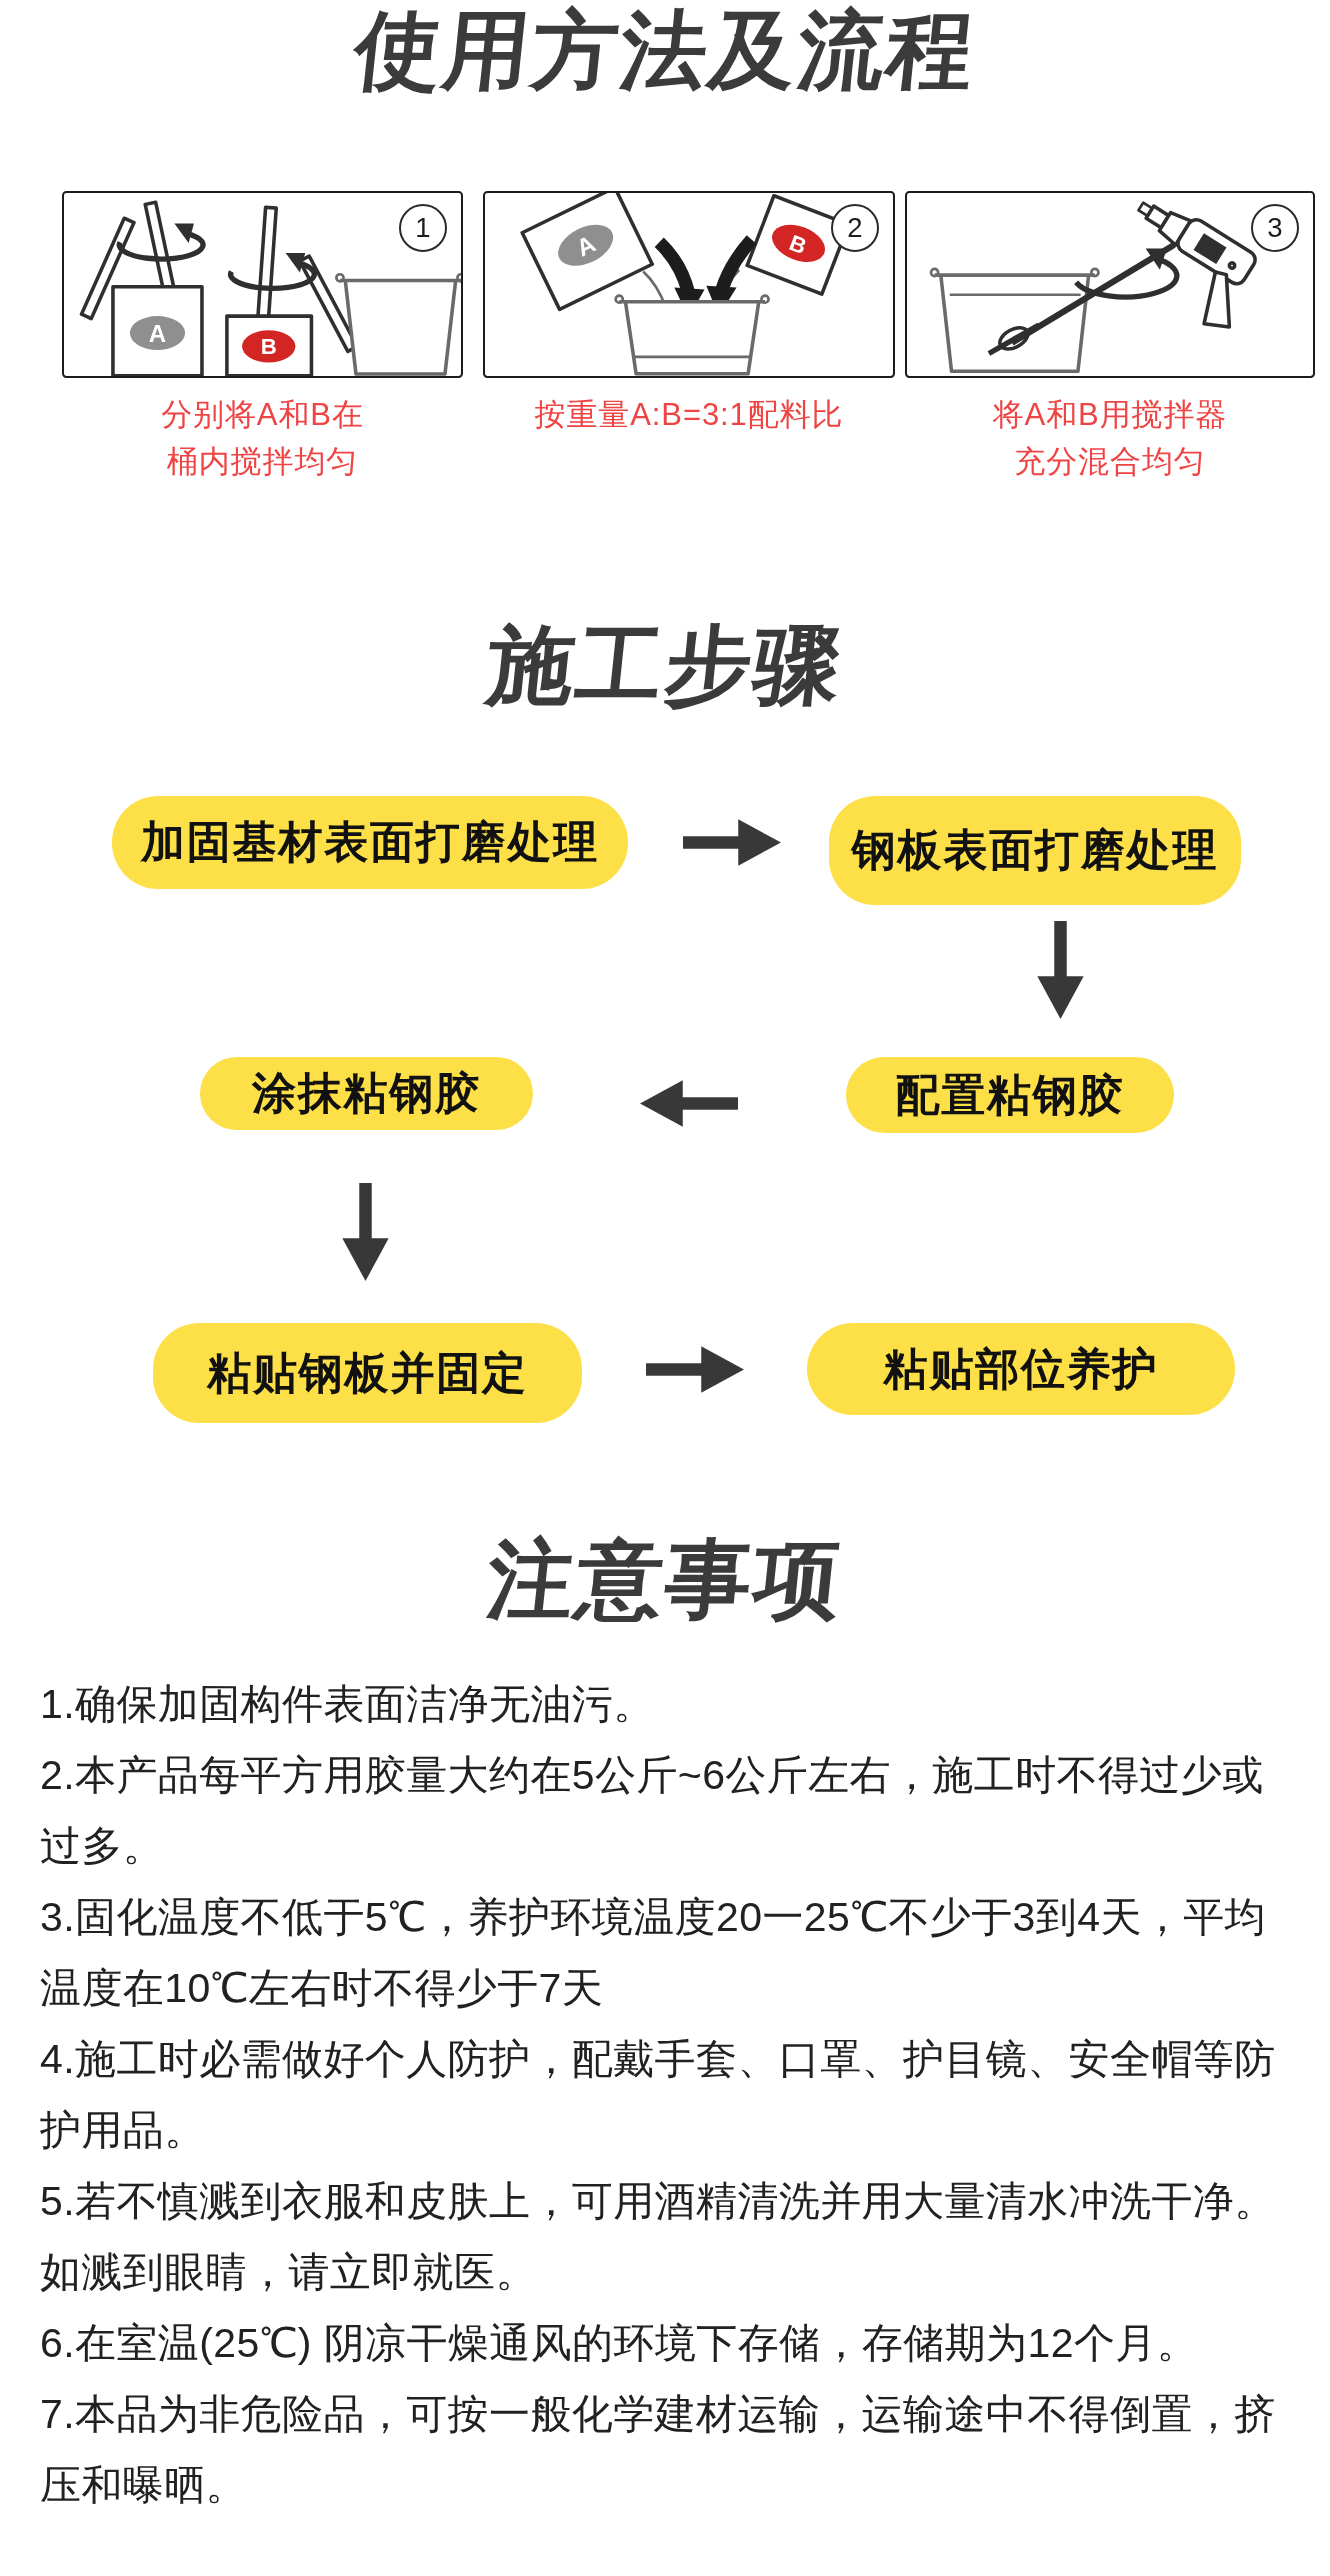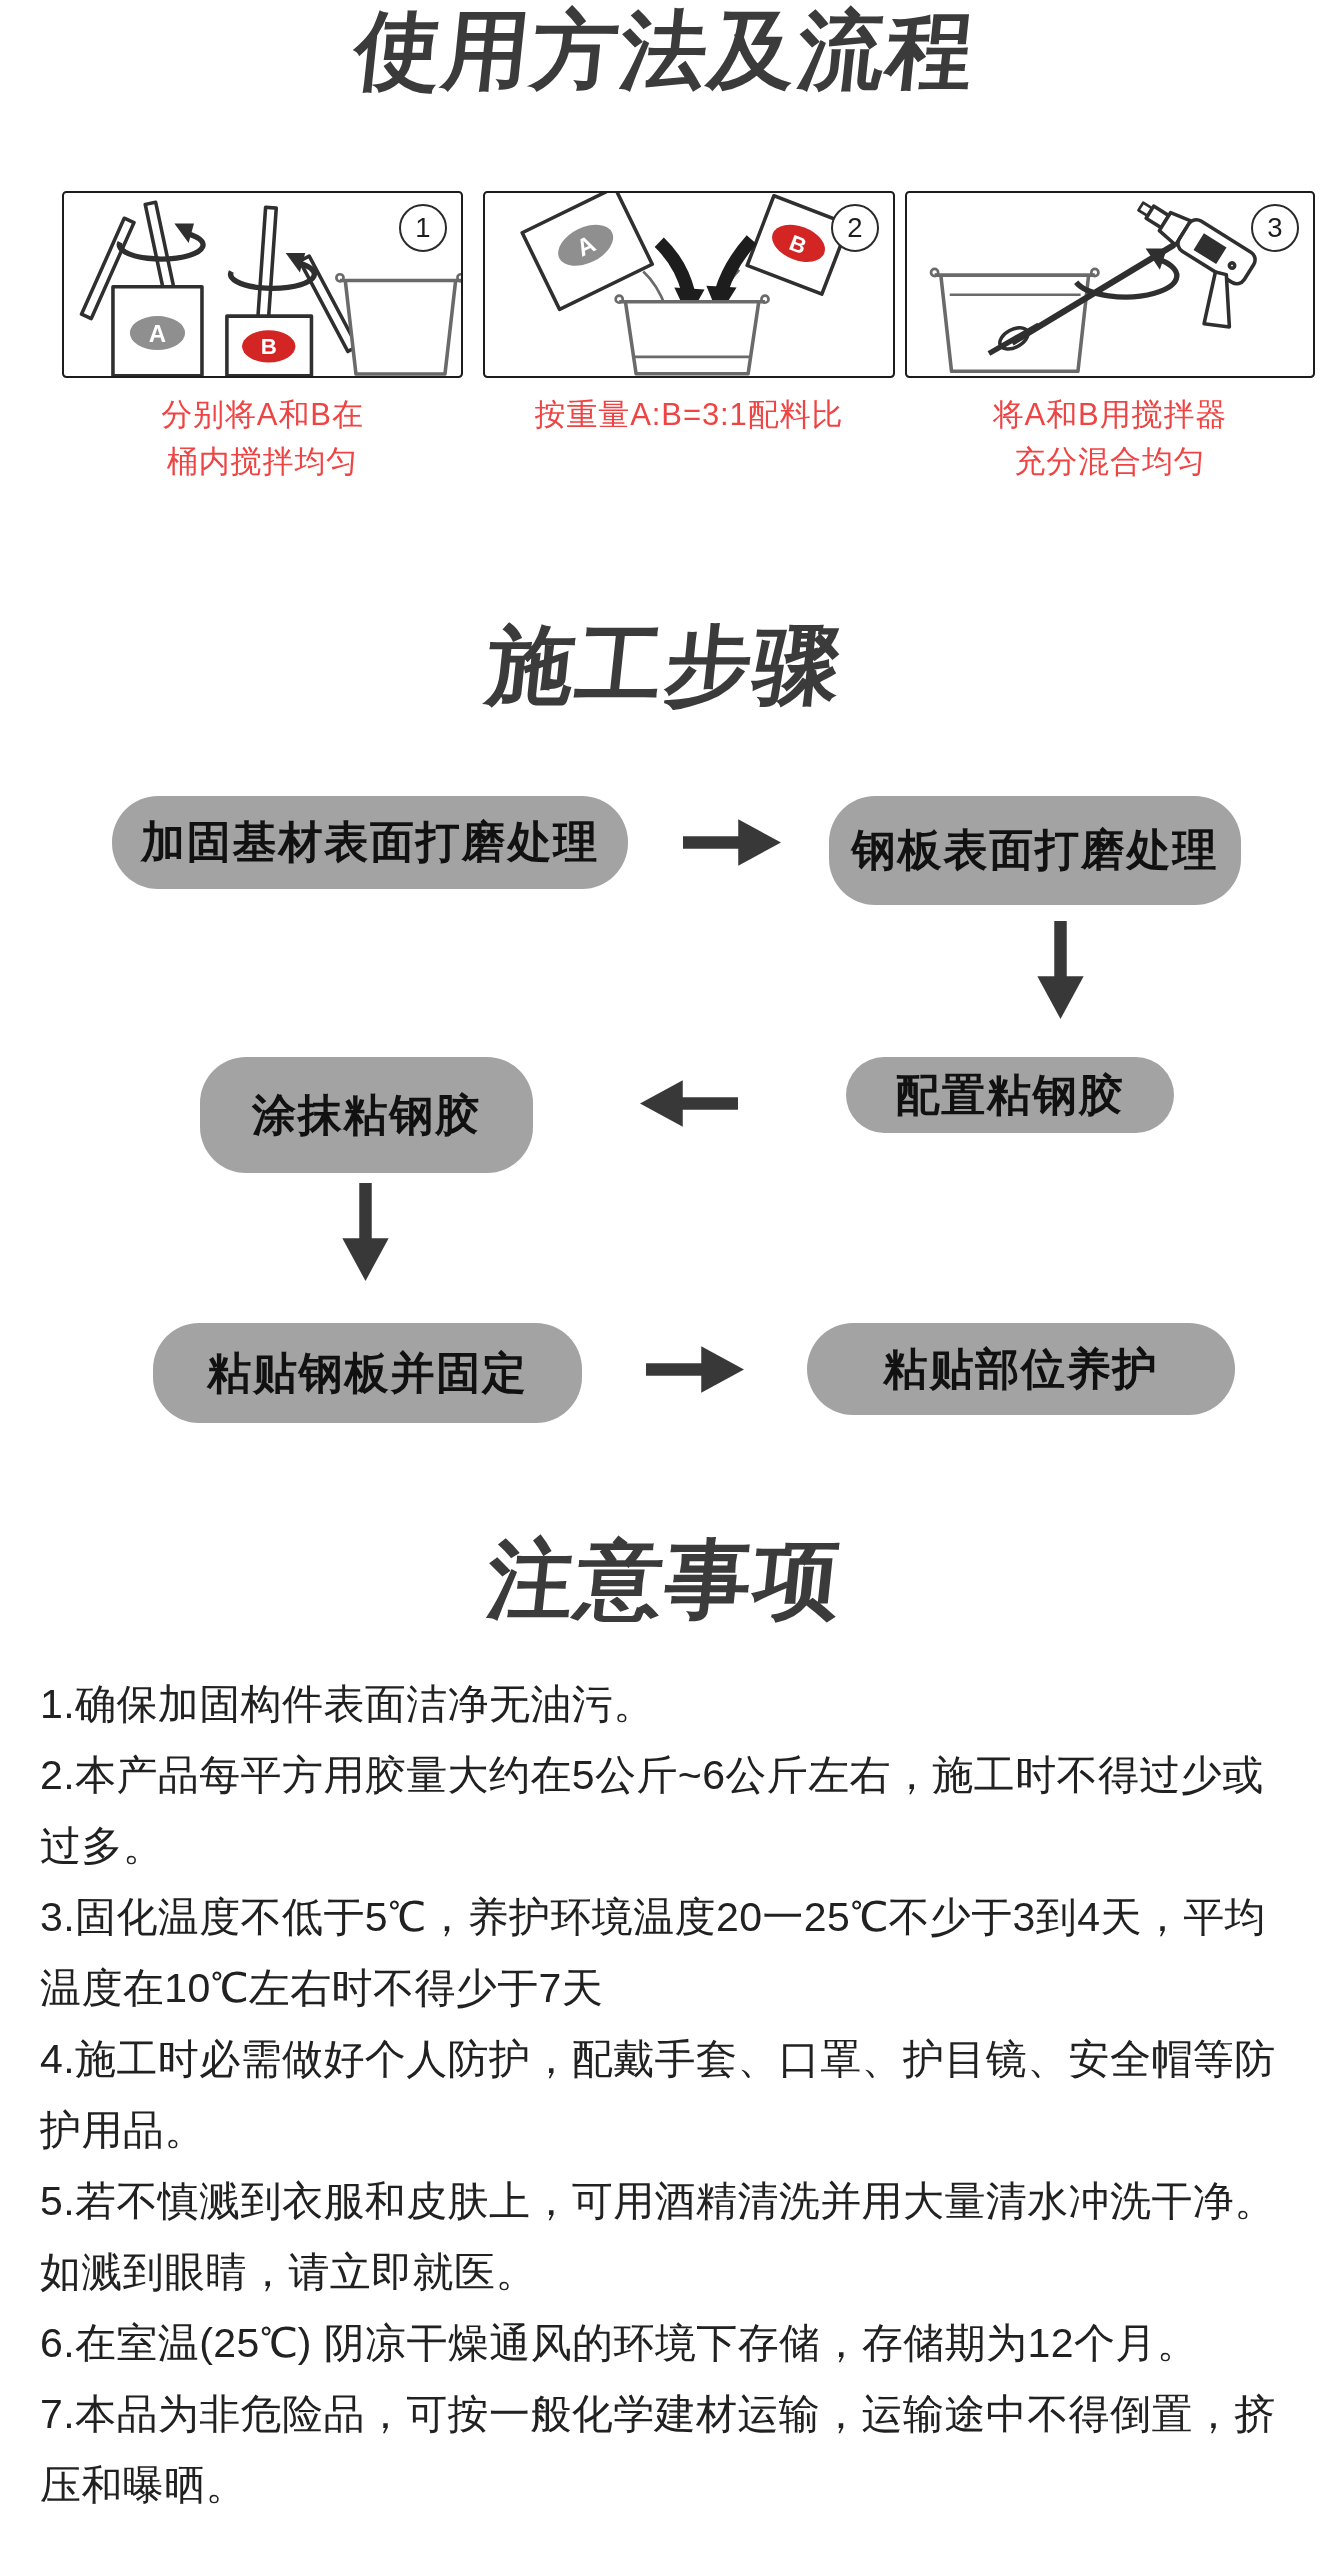--- a/index.html
+++ b/index.html
@@ -30,21 +30,21 @@
     display:flex; align-items:center; justify-content:center;
     font-size:27.5px; color:#1d1d1d; background:#fff; z-index:2;
   }
   .step-caption {
     position:absolute; top:391px; text-align:center; color:#ef4444;
     font-size:31px; line-height:47px; letter-spacing:0.9px;
   }
 
   
   .pill {
-    position:absolute; background:#a3a3a3; border-radius:46px;
+    position:absolute; background:#fde047; border-radius:46px;
     display:flex; align-items:center; justify-content:center;
     font-size:44px; font-weight:700; color:#111; letter-spacing:1.8px;
   }
   .flow-arrow { position:absolute; }
   .flow-arrow svg { display:block; }
 
   
   .notes-block {
     position:absolute; left:40px; top:1669px; width:1253px;
     color:#212121; font-size:41px; line-height:71px; letter-spacing:0.4px;
@@ -149,21 +149,21 @@
   </div>
   <div class="step-caption" style="left:905px; width:410px;">
     <div>将A和B用搅拌器</div>
     <div>充分混合均匀</div>
   </div>
 
   <div class="heading flow-title">施工步骤</div>
 
   <div class="pill" style="left:112px; top:796px; width:516px; height:93px;">加固基材表面打磨处理</div>
   <div class="pill" style="left:829px; top:796px; width:412px; height:109px;">钢板表面打磨处理</div>
-  <div class="pill" style="left:200px; top:1057px; width:333px; height:116px;">涂抹粘钢胶</div>
+  <div class="pill" style="left:200px; top:1057px; width:333px; height:73px;">涂抹粘钢胶</div>
   <div class="pill" style="left:846px; top:1057px; width:328px; height:76px;">配置粘钢胶</div>
   <div class="pill" style="left:153px; top:1323px; width:429px; height:100px;">粘贴钢板并固定</div>
   <div class="pill" style="left:807px; top:1323px; width:428px; height:92px;">粘贴部位养护</div>
 
   <div class="flow-arrow" style="left:683px; top:814px;">
     <svg width="98" height="57" viewBox="0 0 110 64">
         <g fill="#383838">
           <rect x="0" y="25" width="64" height="14"></rect>
           <polygon points="62,6 110,32 62,58"></polygon>
         </g>

